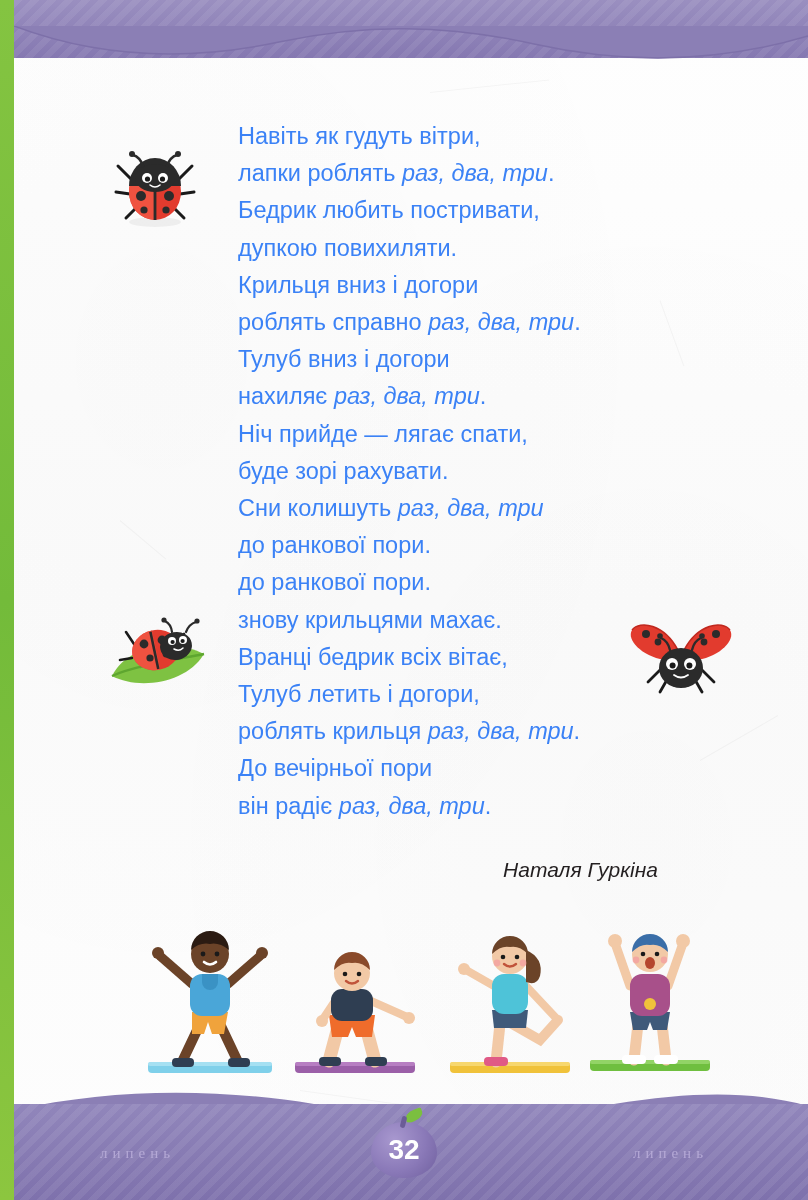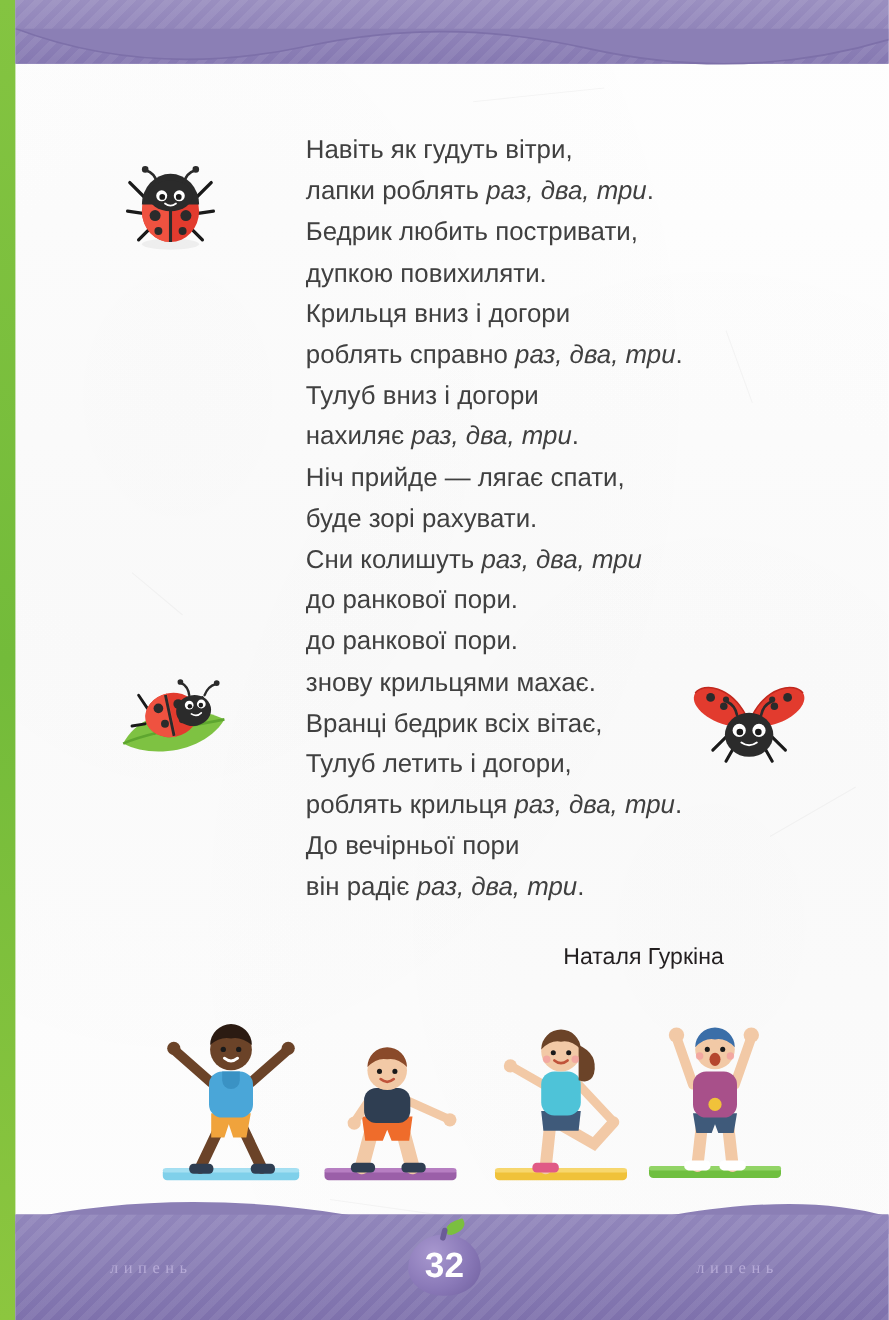--- a/index.html
+++ b/index.html
@@ -148,50 +148,50 @@
     transform: rotate(-20deg);
   }
   .page-badge .num {
     position: absolute;
     left: 0; top: 10px;
     width: 66px; height: 56px;
     display: flex;
     align-items: center;
     justify-content: center;
     color: #ffffff;
-    font-size: 32px;
+    font-size: 28px;
     font-weight: bold;
     font-family: "Liberation Sans", sans-serif;
   }
 
   
   .poem {
     position: absolute;
     left: 238px;
     top: 118px;
     width: 420px;
   }
   .poem-line {
     font-size: 23.5px;
     line-height: 37.2px;
-    color: #404040;
+    color: #3b82f6;
     font-family: "Liberation Sans", sans-serif;
     white-space: nowrap;
-    margin-left: 40px;
   }
   .poem-line i {
     font-style: italic;
   }
   .author {
     position: absolute;
     left: 238px;
     top: 858px;
     width: 420px;
     text-align: right;
     font-size: 21px;
+    font-style: italic;
     color: #231f20;
     font-family: "Liberation Sans", sans-serif;
   }
 
   
   .art { position: absolute; }
 
   
   .kids-strip {
     position: absolute;

